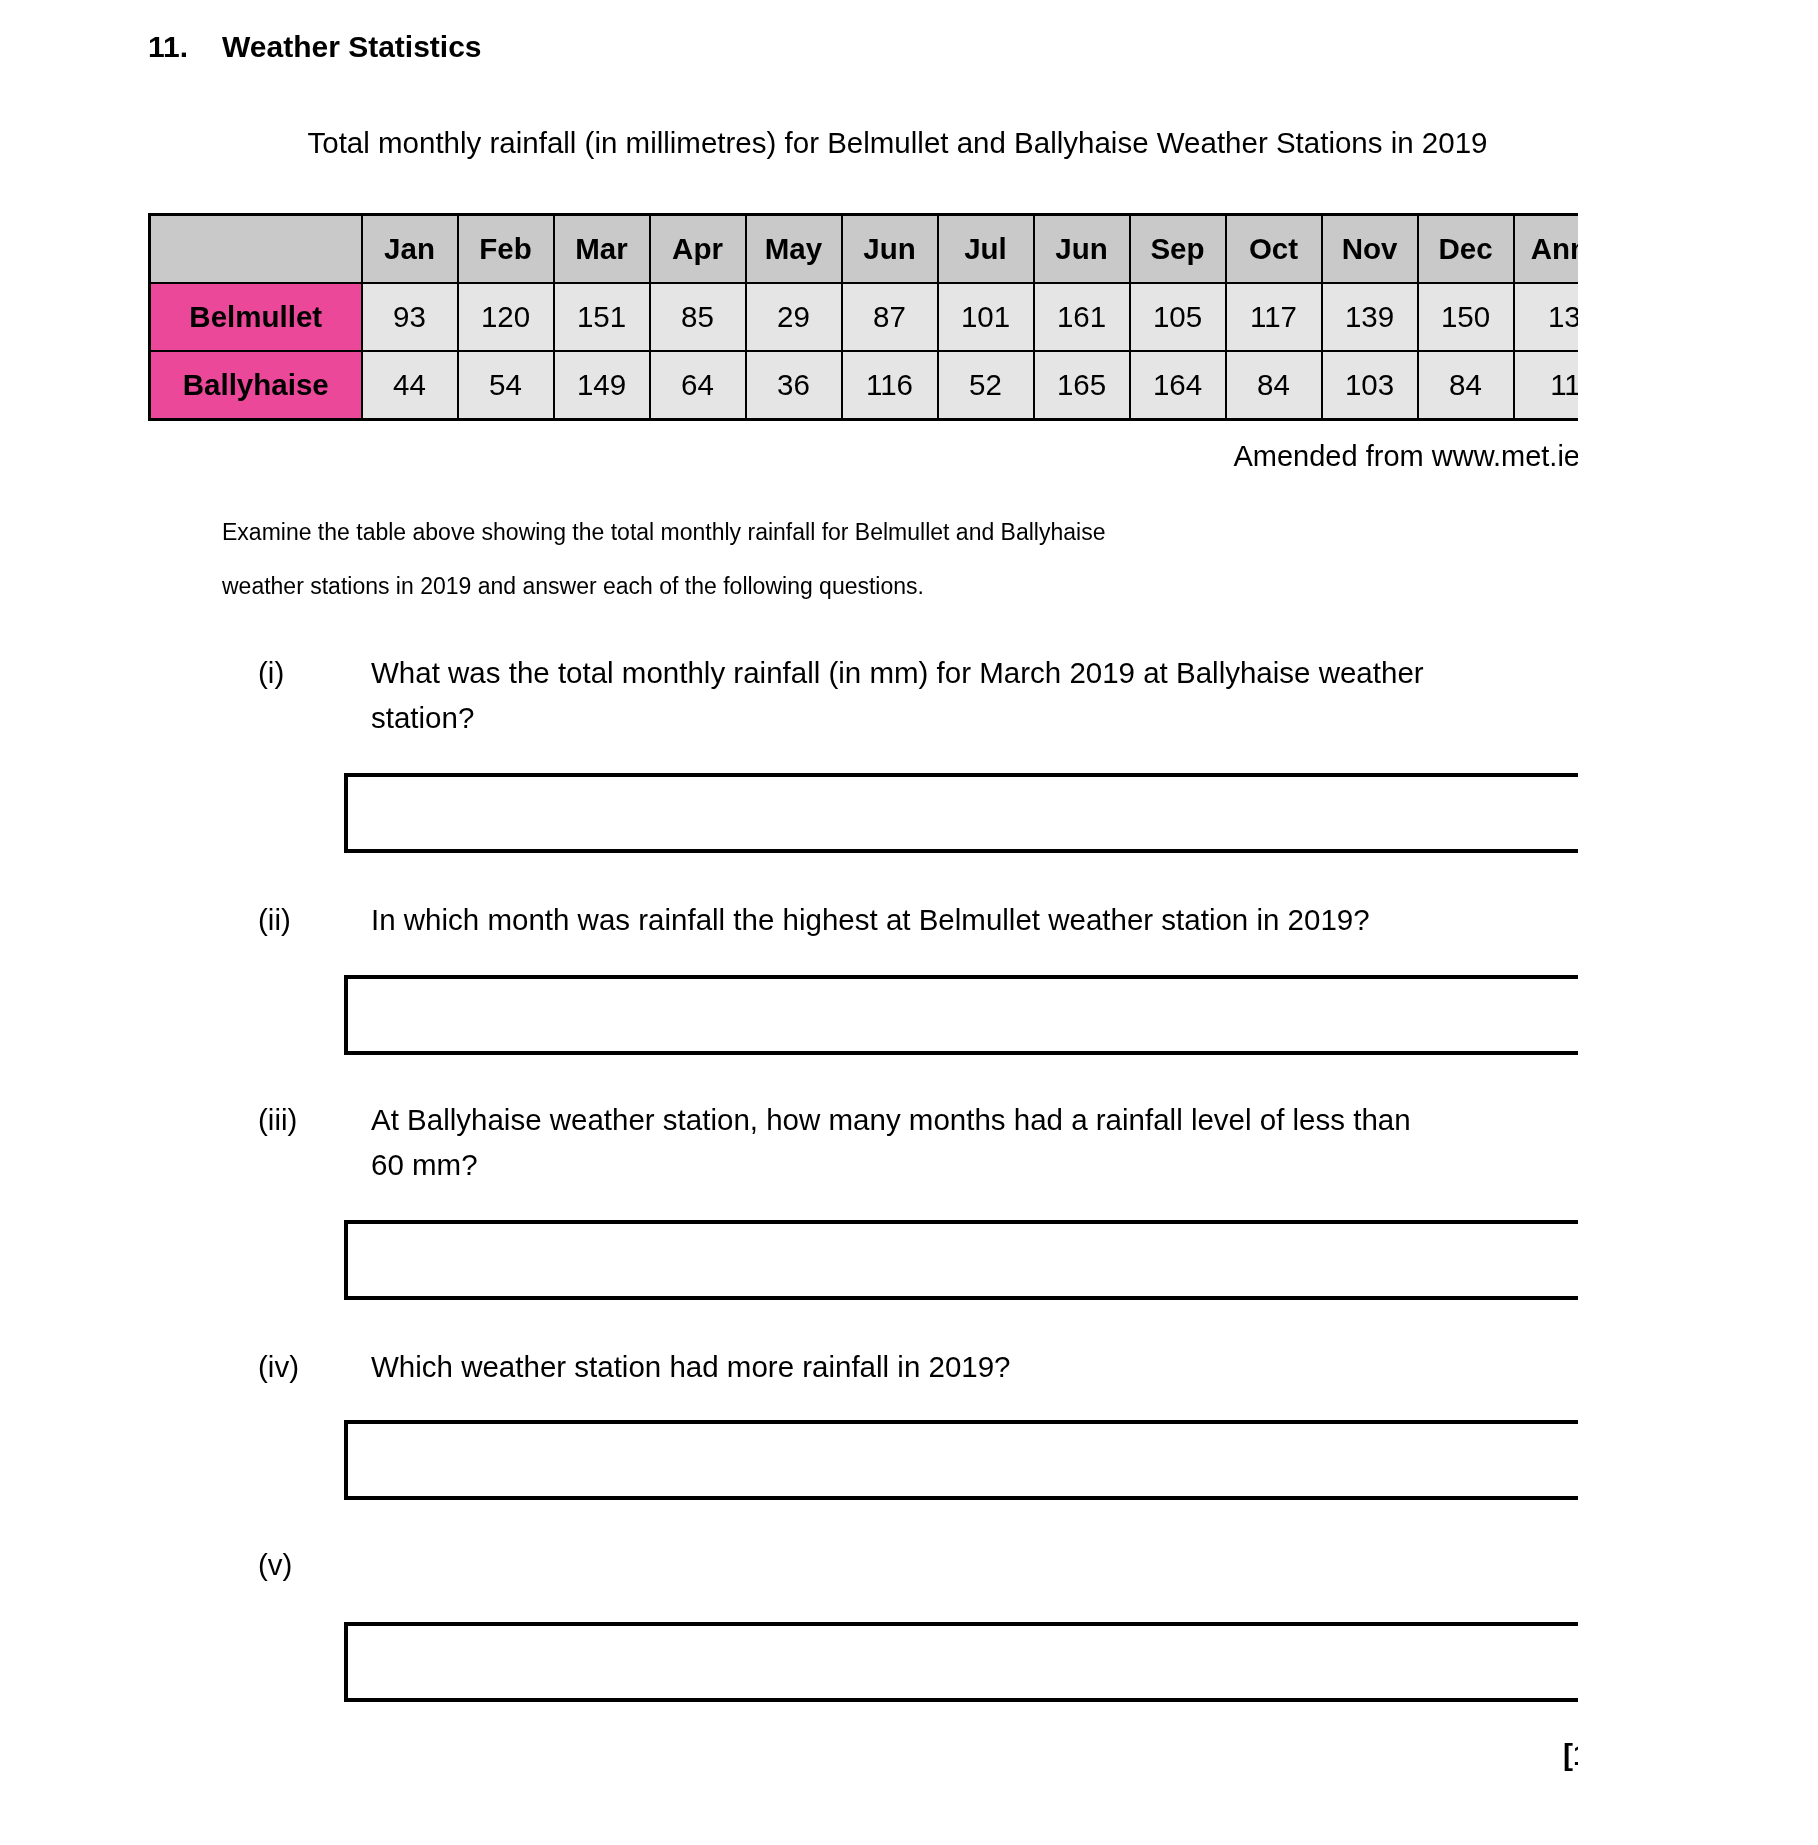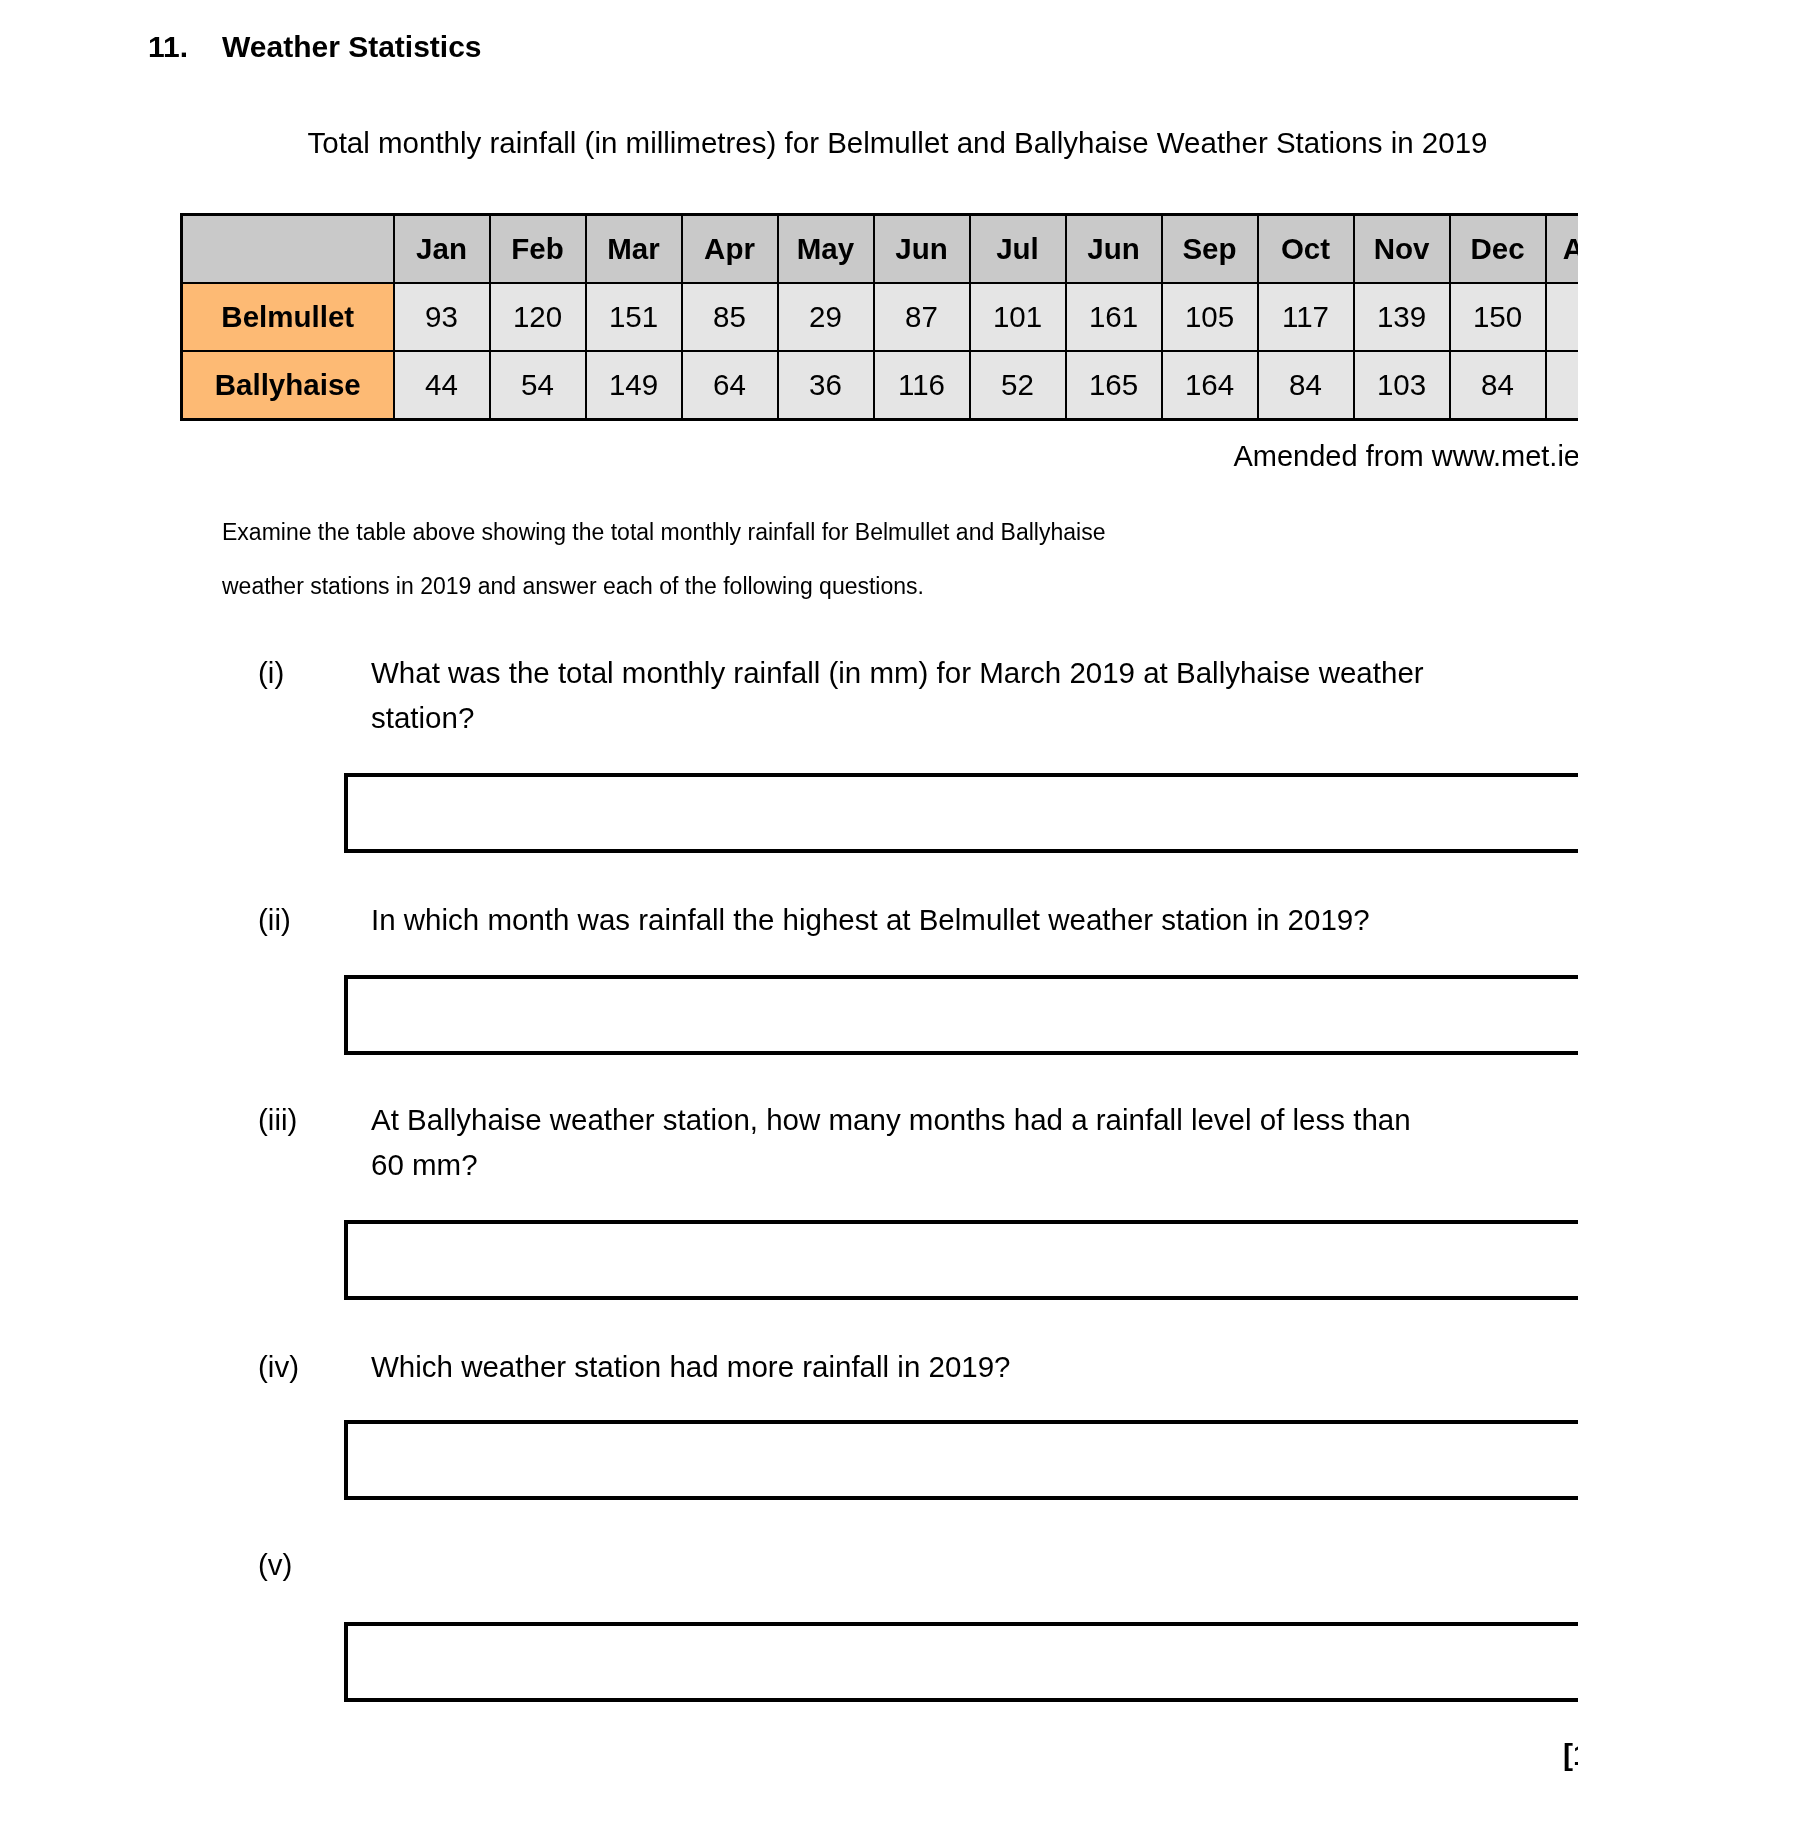--- a/index.html
+++ b/index.html
@@ -18,31 +18,30 @@
   }
   .heading .qnum { display:inline-block; width:74px; }
   .caption {
     position:absolute; left:148px; top:126px; width:1499px;
     text-align:center; font-size:29.5px;
   }
   table.rain-table {
     position:absolute; left:148px; top:213px; width:1499px;
     border-collapse:collapse; table-layout:fixed;
     border:3px solid #000;
-    margin-left:32px;
   }
   .rain-table th, .rain-table td {
     border:2px solid #000;
     height:66px;
     padding:0;
     text-align:center; vertical-align:middle;
     font-size:29.5px;
   }
   .rain-table thead th { background:#c9c9c9; font-weight:bold; }
-  .rain-table tbody th { background:#fdba74; font-weight:bold; }
+  .rain-table tbody th { background:#ec4899; font-weight:bold; }
   .rain-table tbody td { background:#e5e5e5; font-weight:normal; }
   .source {
     position:absolute; left:148px; top:440px; width:1432px;
     text-align:right; font-size:29px;
   }
   .intro {
     position:absolute; left:222px; top:505px; width:1330px;
     font-size:23px; line-height:54px; white-space:pre-line;
   }
   .q-label {

